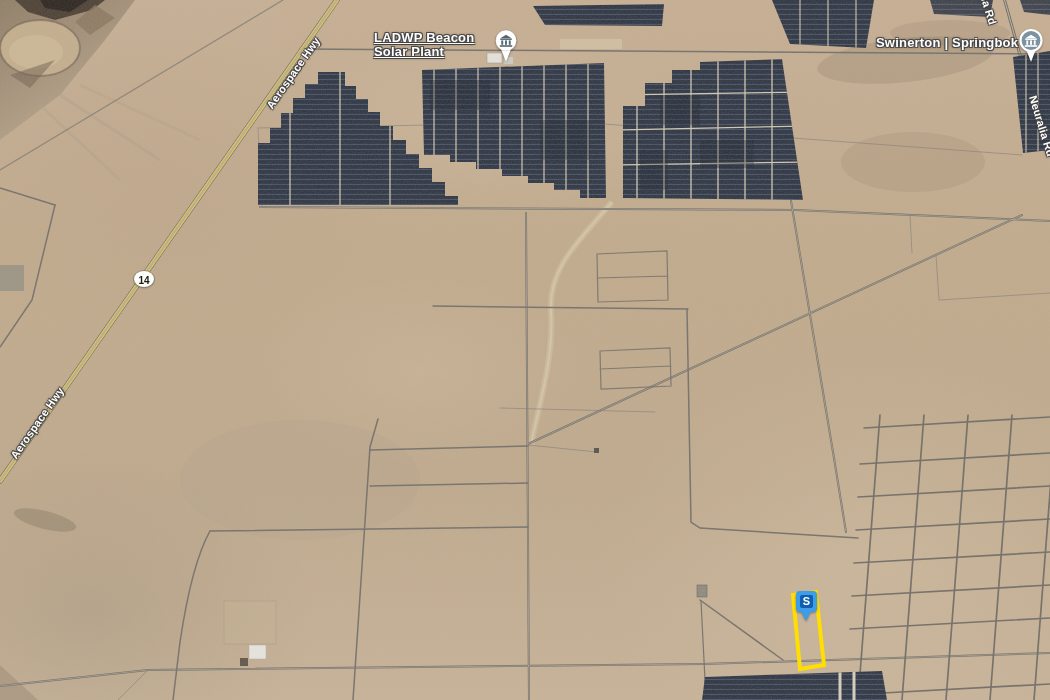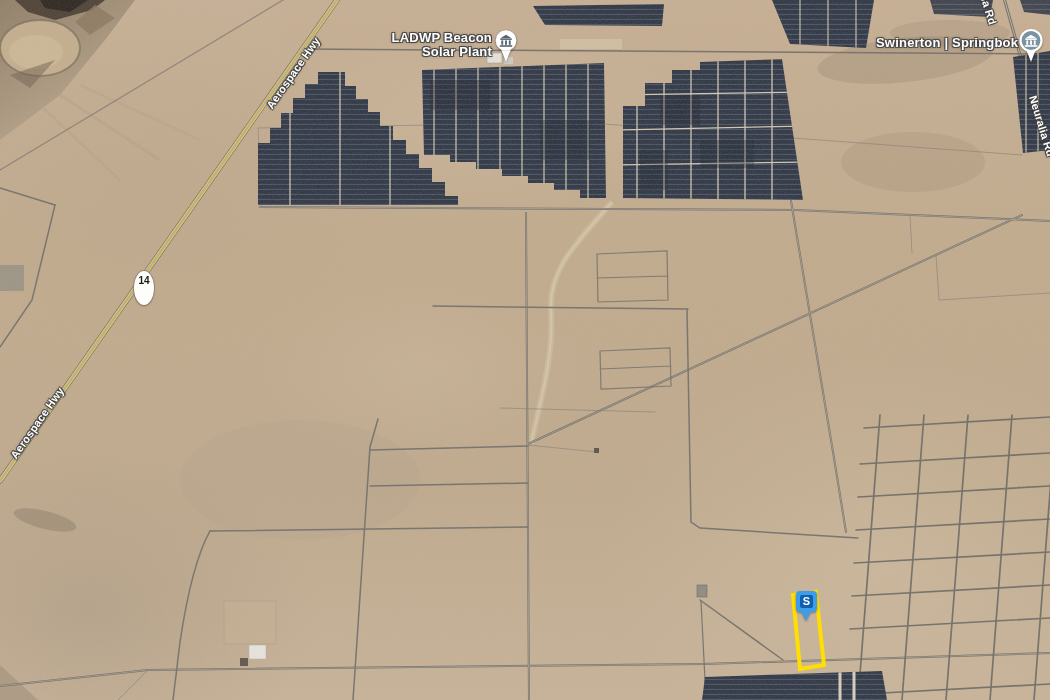--- a/index.html
+++ b/index.html
@@ -12,29 +12,29 @@
   
   .glabel{
     position:absolute;color:#fff;font-weight:bold;letter-spacing:.2px;
     text-shadow:-1px -1px 0 rgba(66,66,66,.85),1px -1px 0 rgba(66,66,66,.85),
                 -1px 1px 0 rgba(66,66,66,.85),1px 1px 0 rgba(66,66,66,.85),
                 0 0 3px rgba(45,45,45,.9);
     white-space:nowrap;pointer-events:auto;
   }
   .place-label{font-size:13px;line-height:14px;}
   .road-label{font-size:11px;}
-  #label-ladwp{left:374px;top:31px;width:118px;text-align:right;}
+  #label-ladwp{left:374px;top:31px;width:118px;text-decoration:underline;}
   #label-springbok{left:876px;top:36px;width:148px;text-align:center;}
   #label-aero-1{left:251px;top:67px;width:84px;text-align:center;transform:rotate(-55deg);}
   #label-aero-2{left:-5px;top:417px;width:84px;text-align:center;transform:rotate(-55deg);}
   #label-neuralia{left:1009px;top:120px;width:66px;text-align:center;transform:rotate(73deg);}
   #label-neuralia-partial{left:968px;top:2px;width:40px;text-align:center;transform:rotate(73deg);}
   
   #shield-14{
-    position:absolute;left:134px;top:271px;width:20px;height:34px;border-radius:50%;
+    position:absolute;left:134px;top:271px;width:20px;height:16px;border-radius:50%;
     background:#fdfdf9;color:#1a1a1a;font-size:10px;font-weight:bold;line-height:20px;
     text-align:center;box-shadow:0 0 0 1px rgba(120,115,105,.55),0 1px 2px rgba(0,0,0,.3);
   }
   
   .pin{position:absolute;filter:drop-shadow(0 1px 1px rgba(0,0,0,.35));}
   #pin-ladwp{left:493px;top:28px;}
   #pin-springbok{left:1018px;top:28px;}
   
   #marker-s{position:absolute;left:795px;top:591px;width:24px;height:38px;
     filter:drop-shadow(0 1px 1px rgba(0,0,0,.35));}

